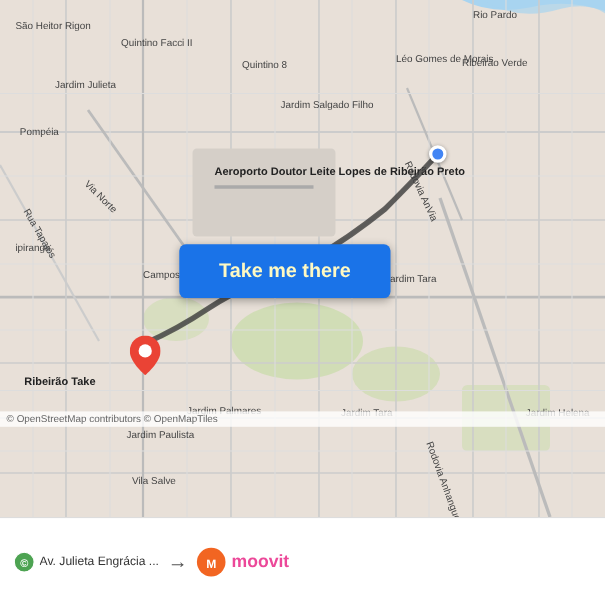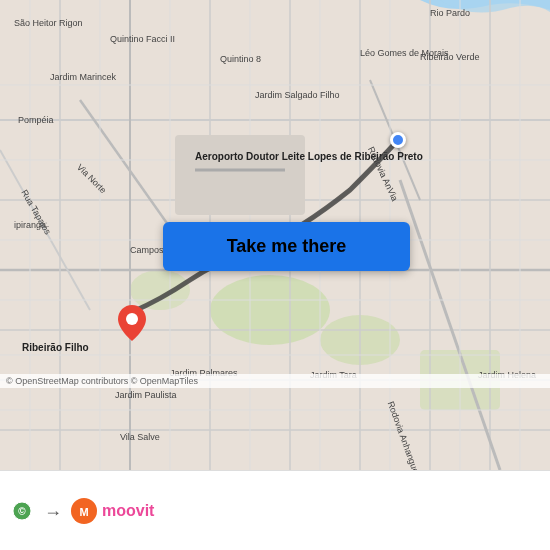--- a/index.html
+++ b/index.html
@@ -19,24 +19,24 @@
       height: 100%;
       position: absolute;
       top: 0; left: 0;
     }
 
     
     .take-me-there-btn {
       position: absolute;
       top: 222px;
       left: 163px;
-      width: 247px;
+      width: 192px;
       height: 49px;
       background: #1a73e8;
-      color: #000000;
+      color: #fef9c3;
       font-size: 18px;
       font-weight: bold;
       border: none;
       border-radius: 6px;
       cursor: pointer;
       display: flex;
       align-items: center;
       justify-content: center;
       box-shadow: 0 2px 8px rgba(0,0,0,0.3);
       z-index: 10;
@@ -227,31 +227,31 @@
   </svg>
 
   <div class="map-label" style="top:8px;left:430px">Rio Pardo</div>
   <div class="map-label" style="top:52px;left:420px">Ribeirão Verde</div>
   <div class="map-label" style="top:18px;left:14px">São Heitor
 Rigon</div>
   <div class="map-label" style="top:34px;left:110px">Quintino Facci II</div>
   <div class="map-label" style="top:54px;left:220px">Quintino 8</div>
   <div class="map-label" style="top:48px;left:360px">Léo Gomes
 de Morais</div>
-  <div class="map-label" style="top:72px;left:50px">Jardim Marincek</div>
+  <div class="map-label" style="top:72px;left:50px">Jardim Julieta</div>
   <div class="map-label" style="top:115px;left:18px">Pompéia</div>
   <div class="map-label" style="top:90px;left:255px;line-height:1.3">Jardim
 Salgado Filho</div>
   <div class="map-label bold" style="top:150px;left:195px;text-align:left;line-height:1.3">Aeroporto Doutor
 Leite Lopes de
 Ribeirão Preto</div>
   <div class="map-label" style="top:220px;left:14px">ipiranga</div>
   <div class="map-label" style="top:245px;left:130px">Campos Elíseos</div>
   <div class="map-label" style="top:248px;left:350px">Jardim Tara</div>
-  <div class="map-label bold" style="top:342px;left:22px">Ribeirão Filho</div>
+  <div class="map-label bold" style="top:342px;left:22px">Ribeirão Take</div>
   <div class="map-label" style="top:368px;left:170px">Jardim Palmares</div>
   <div class="map-label" style="top:390px;left:115px">Jardim Paulista</div>
   <div class="map-label" style="top:370px;left:310px">Jardim Tara</div>
   <div class="map-label" style="top:162px;left:82px;transform:rotate(45deg);transform-origin:left top">Via Norte</div>
   <div class="map-label" style="top:188px;left:28px;transform:rotate(60deg);transform-origin:left top">Rua Tapajós</div>
   <div class="map-label" style="top:400px;left:395px;transform:rotate(70deg);transform-origin:left top">Rodovia Anhanguera</div>
   <div class="map-label" style="top:370px;left:478px">Jardim Helena</div>
   <div class="map-label" style="top:432px;left:120px">Vila Salve</div>
   <div class="map-label" style="top:145px;left:375px;transform:rotate(65deg);transform-origin:left top">Rodovia AnVia</div>
 
@@ -269,20 +269,21 @@
   </div>
 </div>
 
 <div class="bottom-bar">
 
   <svg width="20" height="20" viewBox="0 0 20 20" style="flex-shrink:0;margin-right:4px">
     <circle cx="10" cy="10" r="9" fill="#4da352" stroke="white" stroke-width="1"></circle>
     <text x="10" y="14" text-anchor="middle" fill="white" font-size="10" font-weight="bold">©</text>
   </svg>
 
+  <span class="origin">Av. Julieta Engrácia ...</span>
   <span class="arrow">→</span>
 
   <div class="moovit-logo">
     <svg class="moovit-icon" viewBox="0 0 28 28" xmlns="http://www.w3.org/2000/svg">
       <circle cx="14" cy="14" r="13" fill="#f26522"></circle>
       <text x="14" y="19" text-anchor="middle" fill="white" font-size="11" font-weight="bold">M</text>
     </svg>
     <span class="moovit-text">moovit</span>
   </div>
 </div>

